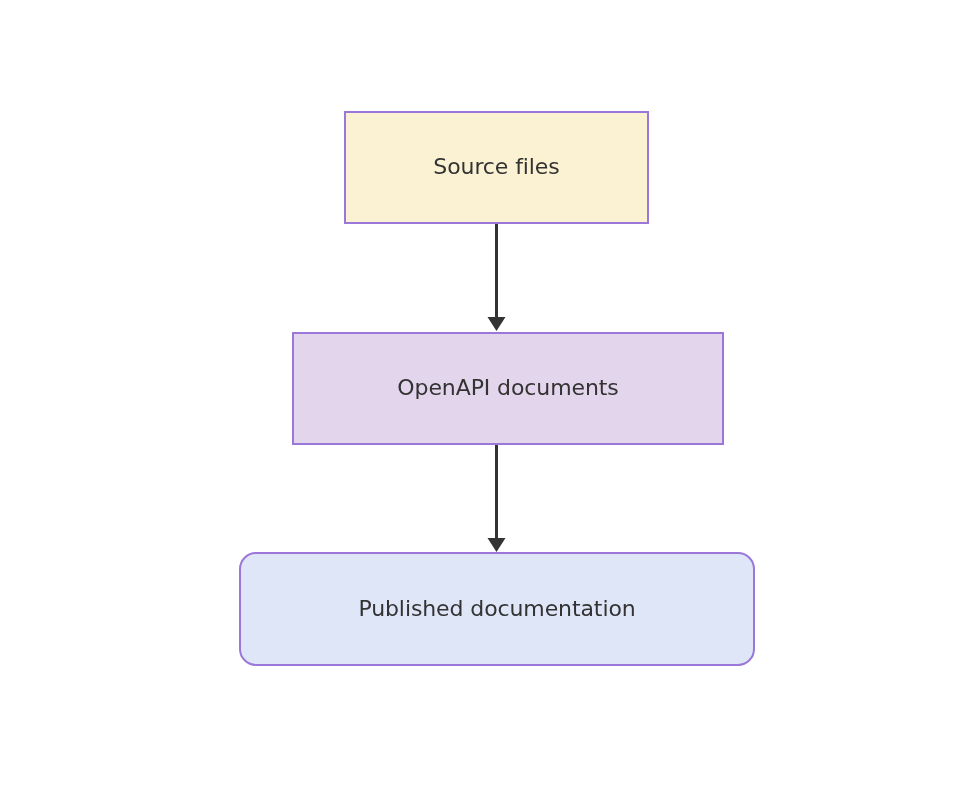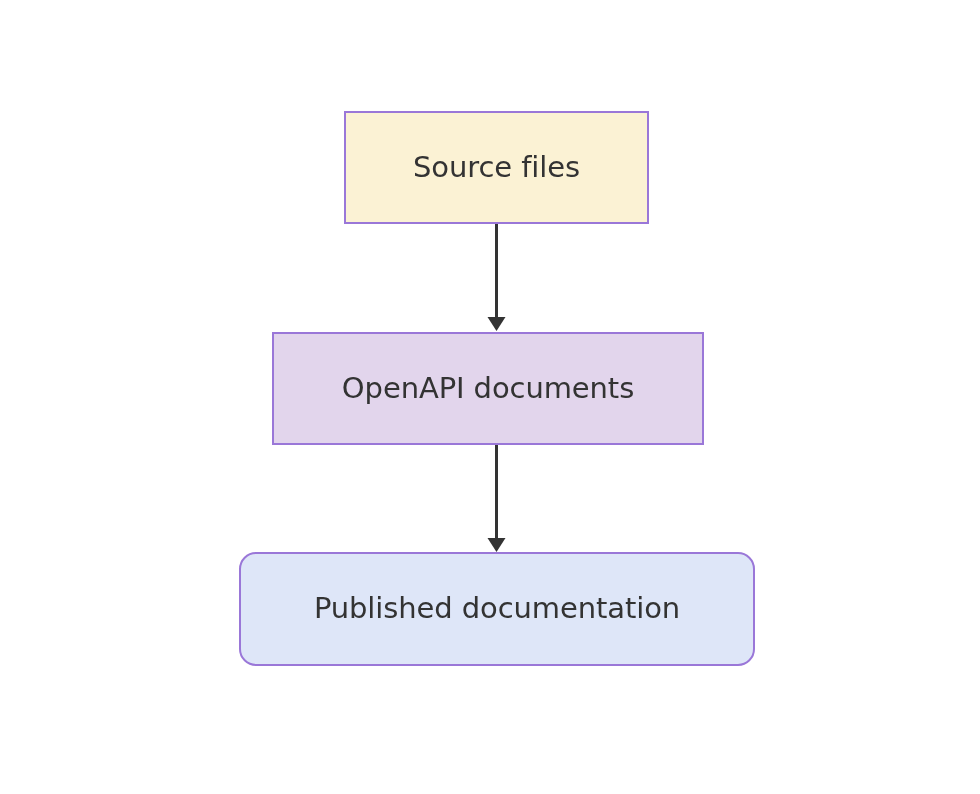--- a/index.html
+++ b/index.html
@@ -30,36 +30,36 @@
     border-style: solid;
     border-width: 2px;
     border-radius: 0;
     display: flex;
     align-items: center;
     justify-content: center;
   }
 
   .node-label {
     font-family: "DejaVu Sans", sans-serif;
-    font-size: 29px;
+    font-size: 22px;
     line-height: 1.1;
     color: #333333;
     white-space: nowrap;
     letter-spacing: -0.1px;
   }
 
   #node-source {
     left: 344px;
     top: 111px;
     width: 305px;
     height: 113px;
   }
 
   #node-openapi {
-    left: 272px;
+    left: 292px;
     top: 332px;
     width: 432px;
     height: 113px;
   }
 
   #node-published {
     left: 239px;
     top: 552px;
     width: 516px;
     height: 114px;

